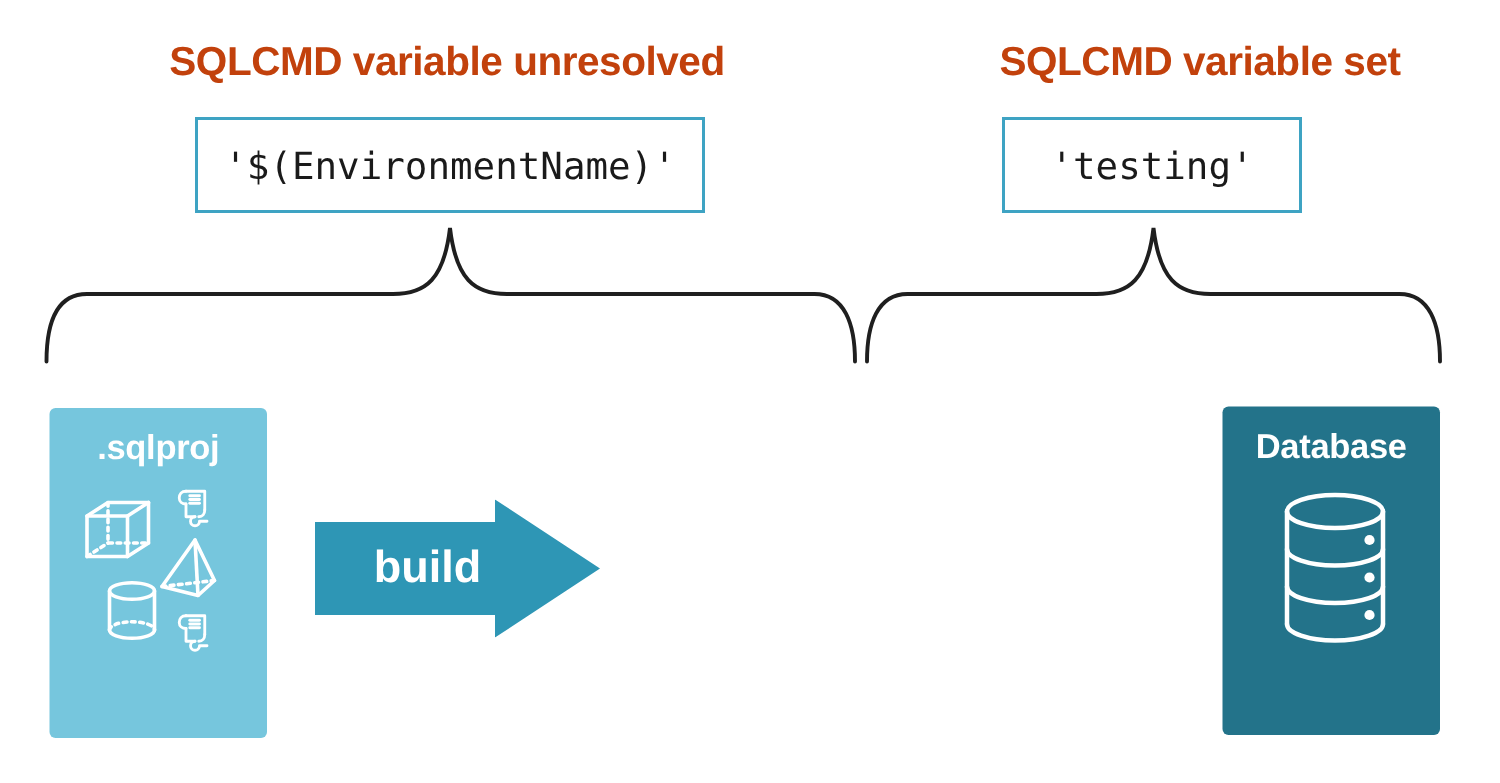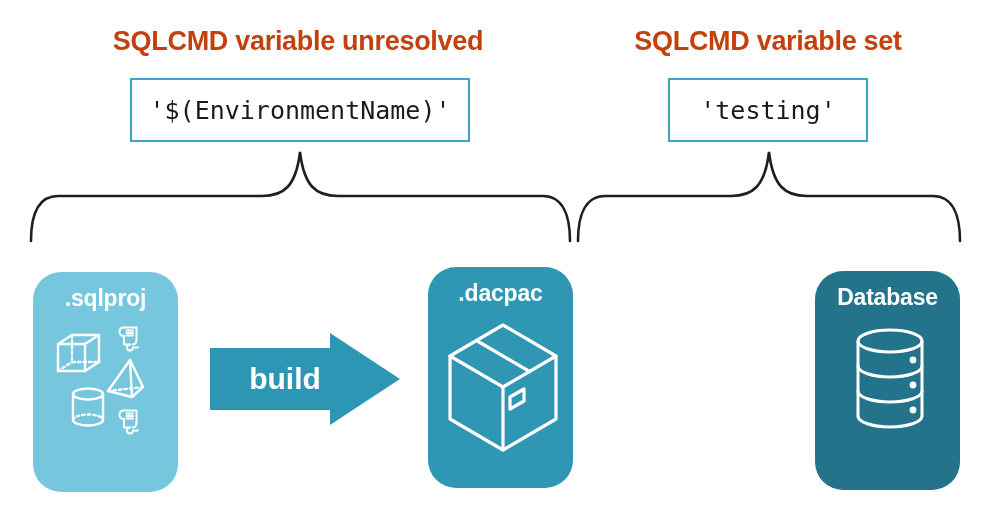--- a/index.html
+++ b/index.html
@@ -5,33 +5,33 @@
   html,body{margin:0;padding:0;background:#ffffff;}
   #canvas{
     position:relative;width:1000px;height:522px;background:#ffffff;overflow:hidden;
     font-family:"Liberation Sans", sans-serif;
   }
   .heading{
     position:absolute;top:26px;width:400px;text-align:center;
     font-size:27px;font-weight:700;color:#c2410c;letter-spacing:-0.3px;
   }
   #heading-left{left:98px;}
-  #heading-right{left:568px;}
+  #heading-right{left:600px;}
   .value-box{
     position:absolute;top:78px;height:64px;border:2.5px solid #3EA3C3;background:#ffffff;
     display:flex;align-items:center;justify-content:center;box-sizing:border-box;
     font-family:"DejaVu Sans Mono","Liberation Mono",monospace;
     font-size:25px;color:#1a1a1a;white-space:nowrap;
   }
   #value-box-left{left:130px;width:340px;}
   #value-box-right{left:668px;width:200px;}
   #brace-layer{position:absolute;left:0;top:0;width:1000px;height:522px;pointer-events:none;}
   .brace{fill:none;stroke:#1f1f1f;stroke-width:2.6;stroke-linecap:round;}
   .card{
-    position:absolute;border-radius:28px;color:#ffffff;box-sizing:border-box;
+    position:absolute;border-radius:4px;color:#ffffff;box-sizing:border-box;
   }
   #card-sqlproj{left:33px;top:272px;width:145px;height:220px;background:#76C6DD;}
   #card-dacpac{left:428px;top:267px;width:145px;height:221px;background:#2F96B4;}
   #card-database{left:815px;top:271px;width:145px;height:219px;background:#23738A;}
   .card-label{
     position:absolute;left:0;top:13px;width:100%;text-align:center;
     font-size:23px;font-weight:700;color:#ffffff;letter-spacing:-0.2px;
   }
   .card-icon{position:absolute;left:0;top:0;}
   .icon-stroke{fill:none;stroke:#ffffff;stroke-linecap:round;stroke-linejoin:round;}
@@ -117,32 +117,20 @@
     </svg>
   </div>
 
   <div class="arrow" id="arrow-build">
     <svg width="190" height="92" viewBox="0 0 190 92">
       <polygon points="0,15 120,15 120,0 190,46 120,92 120,77 0,77"></polygon>
     </svg>
     <div class="arrow-label">build</div>
   </div>
 
-  <div class="card" id="card-dacpac">
-    <div class="card-label">.dacpac</div>
-    <svg class="card-icon" width="145" height="221" viewBox="0 0 145 221">
-      <g class="icon-stroke" stroke-width="3.2">
-        <path d="M75,58 L22,89 L75,120 L128,89 Z"></path>
-        <path d="M48.5,73.5 L101.5,104.5"></path>
-        <path d="M22,89 L22,152 L75,183 L128,152 L128,89"></path>
-        <path d="M75,120 L75,183"></path>
-        <polygon points="82,130 96,122 96,134 82,142"></polygon>
-      </g>
-    </svg>
-  </div>
 
 
   <div class="card" id="card-database">
     <div class="card-label">Database</div>
     <svg class="card-icon" width="145" height="219" viewBox="0 0 145 219">
       <g class="icon-stroke" stroke-width="3">
         <ellipse cx="75" cy="70" rx="32" ry="11"></ellipse>
         <path d="M43,70 V145"></path>
           <path d="M107,70 V145"></path>
         <path d="M43,95 A32,11 0 0 0 107,95"></path>

